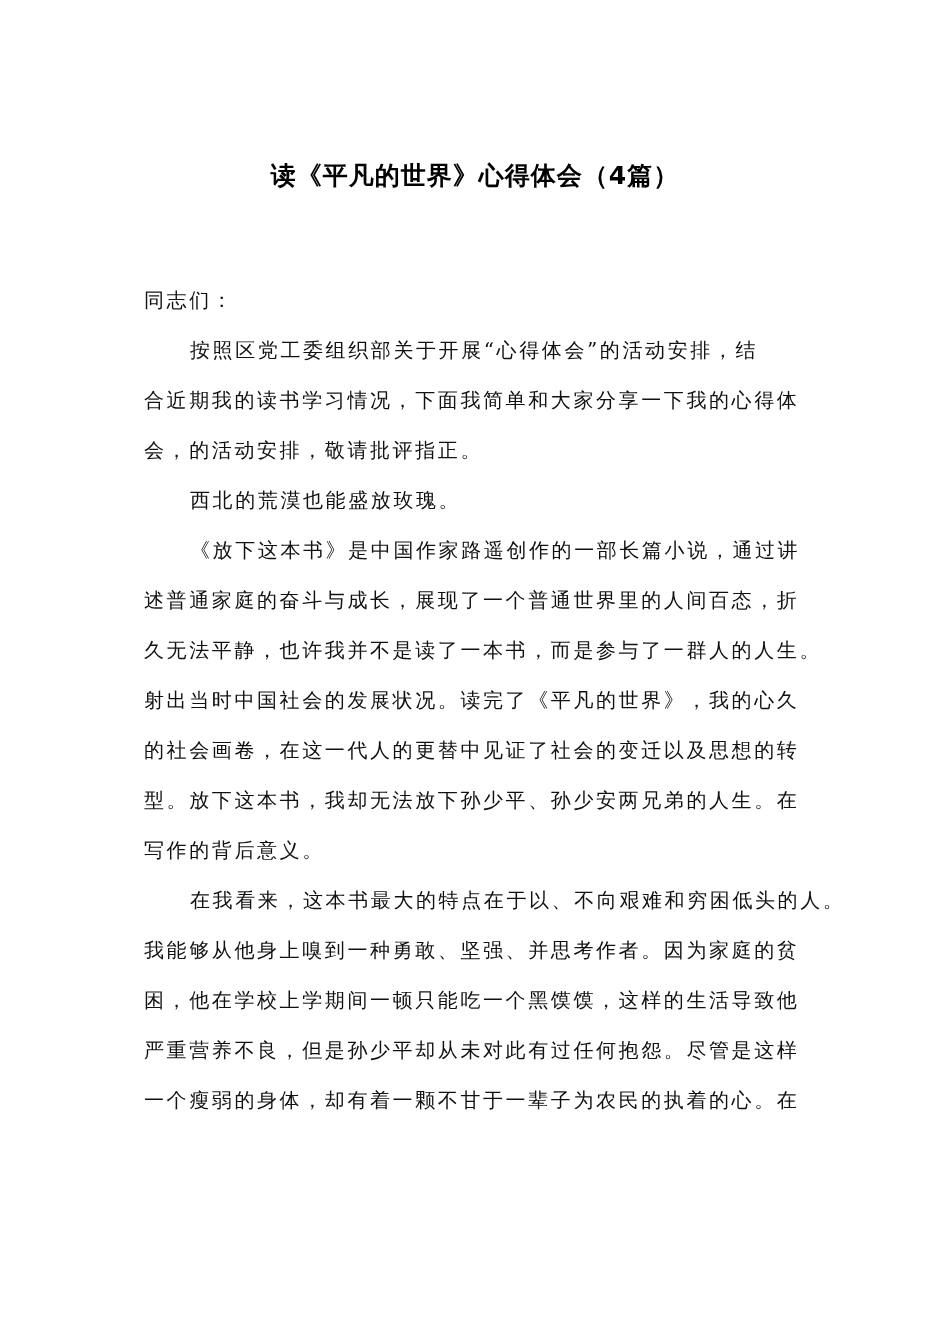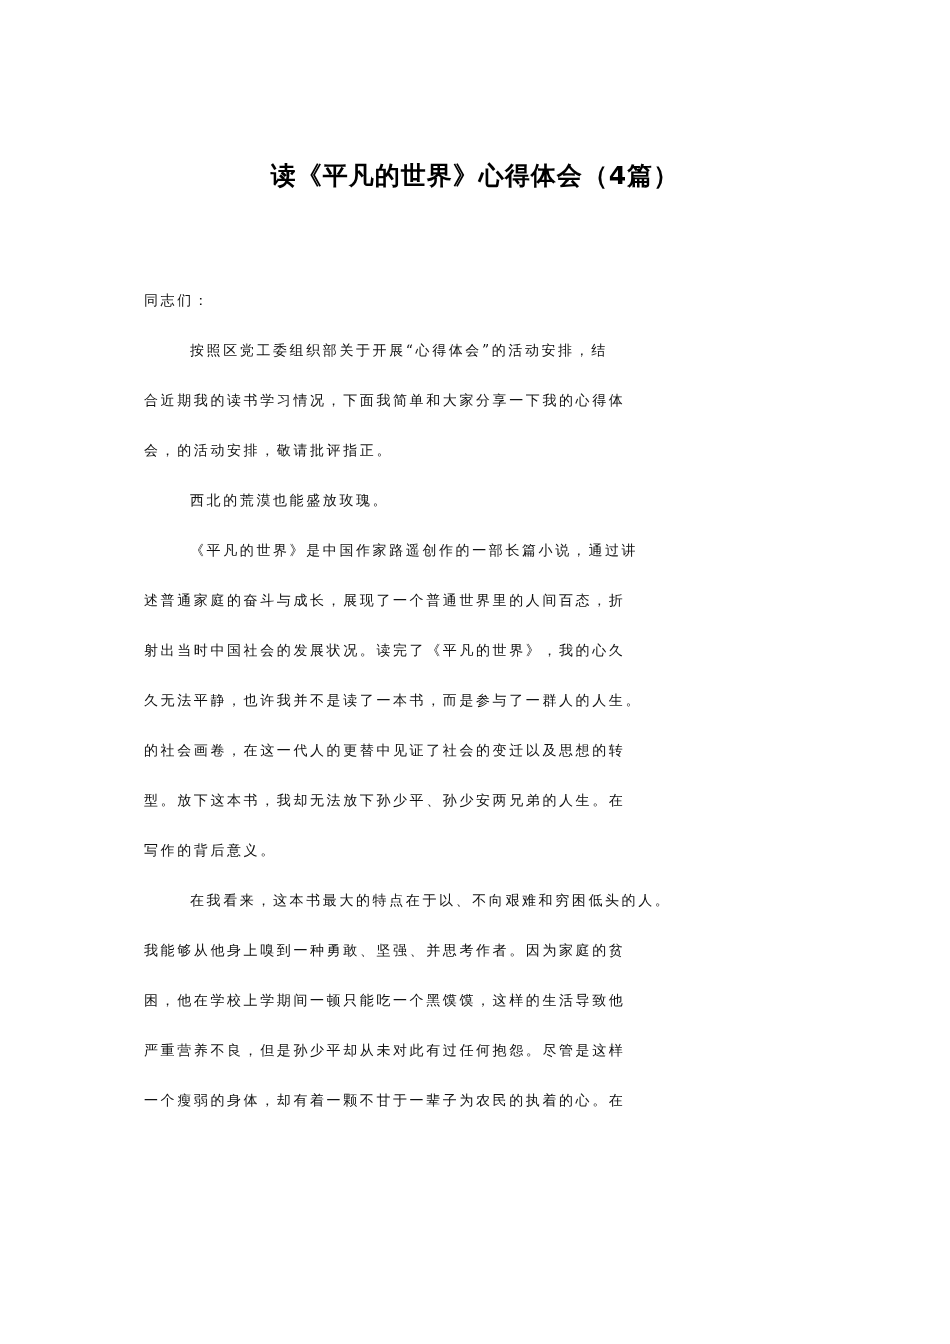--- a/index.html
+++ b/index.html
@@ -38,21 +38,21 @@
     }
     .body-text {
       position: absolute;
       left: 144px;
       top: 283px;
       width: 680px;
     }
     .line {
       height: 50px;
       line-height: 34px;
-      font-size: 14px;
+      font-size: 20px;
       white-space: nowrap;
       letter-spacing: 2.6px;
       color: #111111;
     }
     .indent {
       padding-left: 46px;
     }
   </style>
 </head>
 <body>
@@ -69,24 +69,24 @@
       <div class="line indent">按照区党工委组织部关于开展“心得体会”的活动安排，结</div>
       <div class="line">合近期我的读书学习情况，下面我简单和大家分享一下我的心得体</div>
       <div class="line">会，的活动安排，敬请批评指正。</div>
     </div>
 
     <div>
       <div class="line indent">西北的荒漠也能盛放玫瑰。</div>
     </div>
 
     <div>
-      <div class="line indent">《平凡的世界》是中国作家路遥创作的一部长篇小说，通过讲</div>
+      <div class="line indent">《放下这本书》是中国作家路遥创作的一部长篇小说，通过讲</div>
       <div class="line">述普通家庭的奋斗与成长，展现了一个普通世界里的人间百态，折</div>
+      <div class="line">久无法平静，也许我并不是读了一本书，而是参与了一群人的人生。</div>
       <div class="line">射出当时中国社会的发展状况。读完了《平凡的世界》，我的心久</div>
-      <div class="line">久无法平静，也许我并不是读了一本书，而是参与了一群人的人生。</div>
       <div class="line">的社会画卷，在这一代人的更替中见证了社会的变迁以及思想的转</div>
       <div class="line">型。放下这本书，我却无法放下孙少平、孙少安两兄弟的人生。在</div>
       <div class="line">写作的背后意义。</div>
     </div>
 
     <div>
       <div class="line indent">在我看来，这本书最大的特点在于以、不向艰难和穷困低头的人。</div>
       <div class="line">我能够从他身上嗅到一种勇敢、坚强、并思考作者。因为家庭的贫</div>
       <div class="line">困，他在学校上学期间一顿只能吃一个黑馍馍，这样的生活导致他</div>
       <div class="line">严重营养不良，但是孙少平却从未对此有过任何抱怨。尽管是这样</div>

